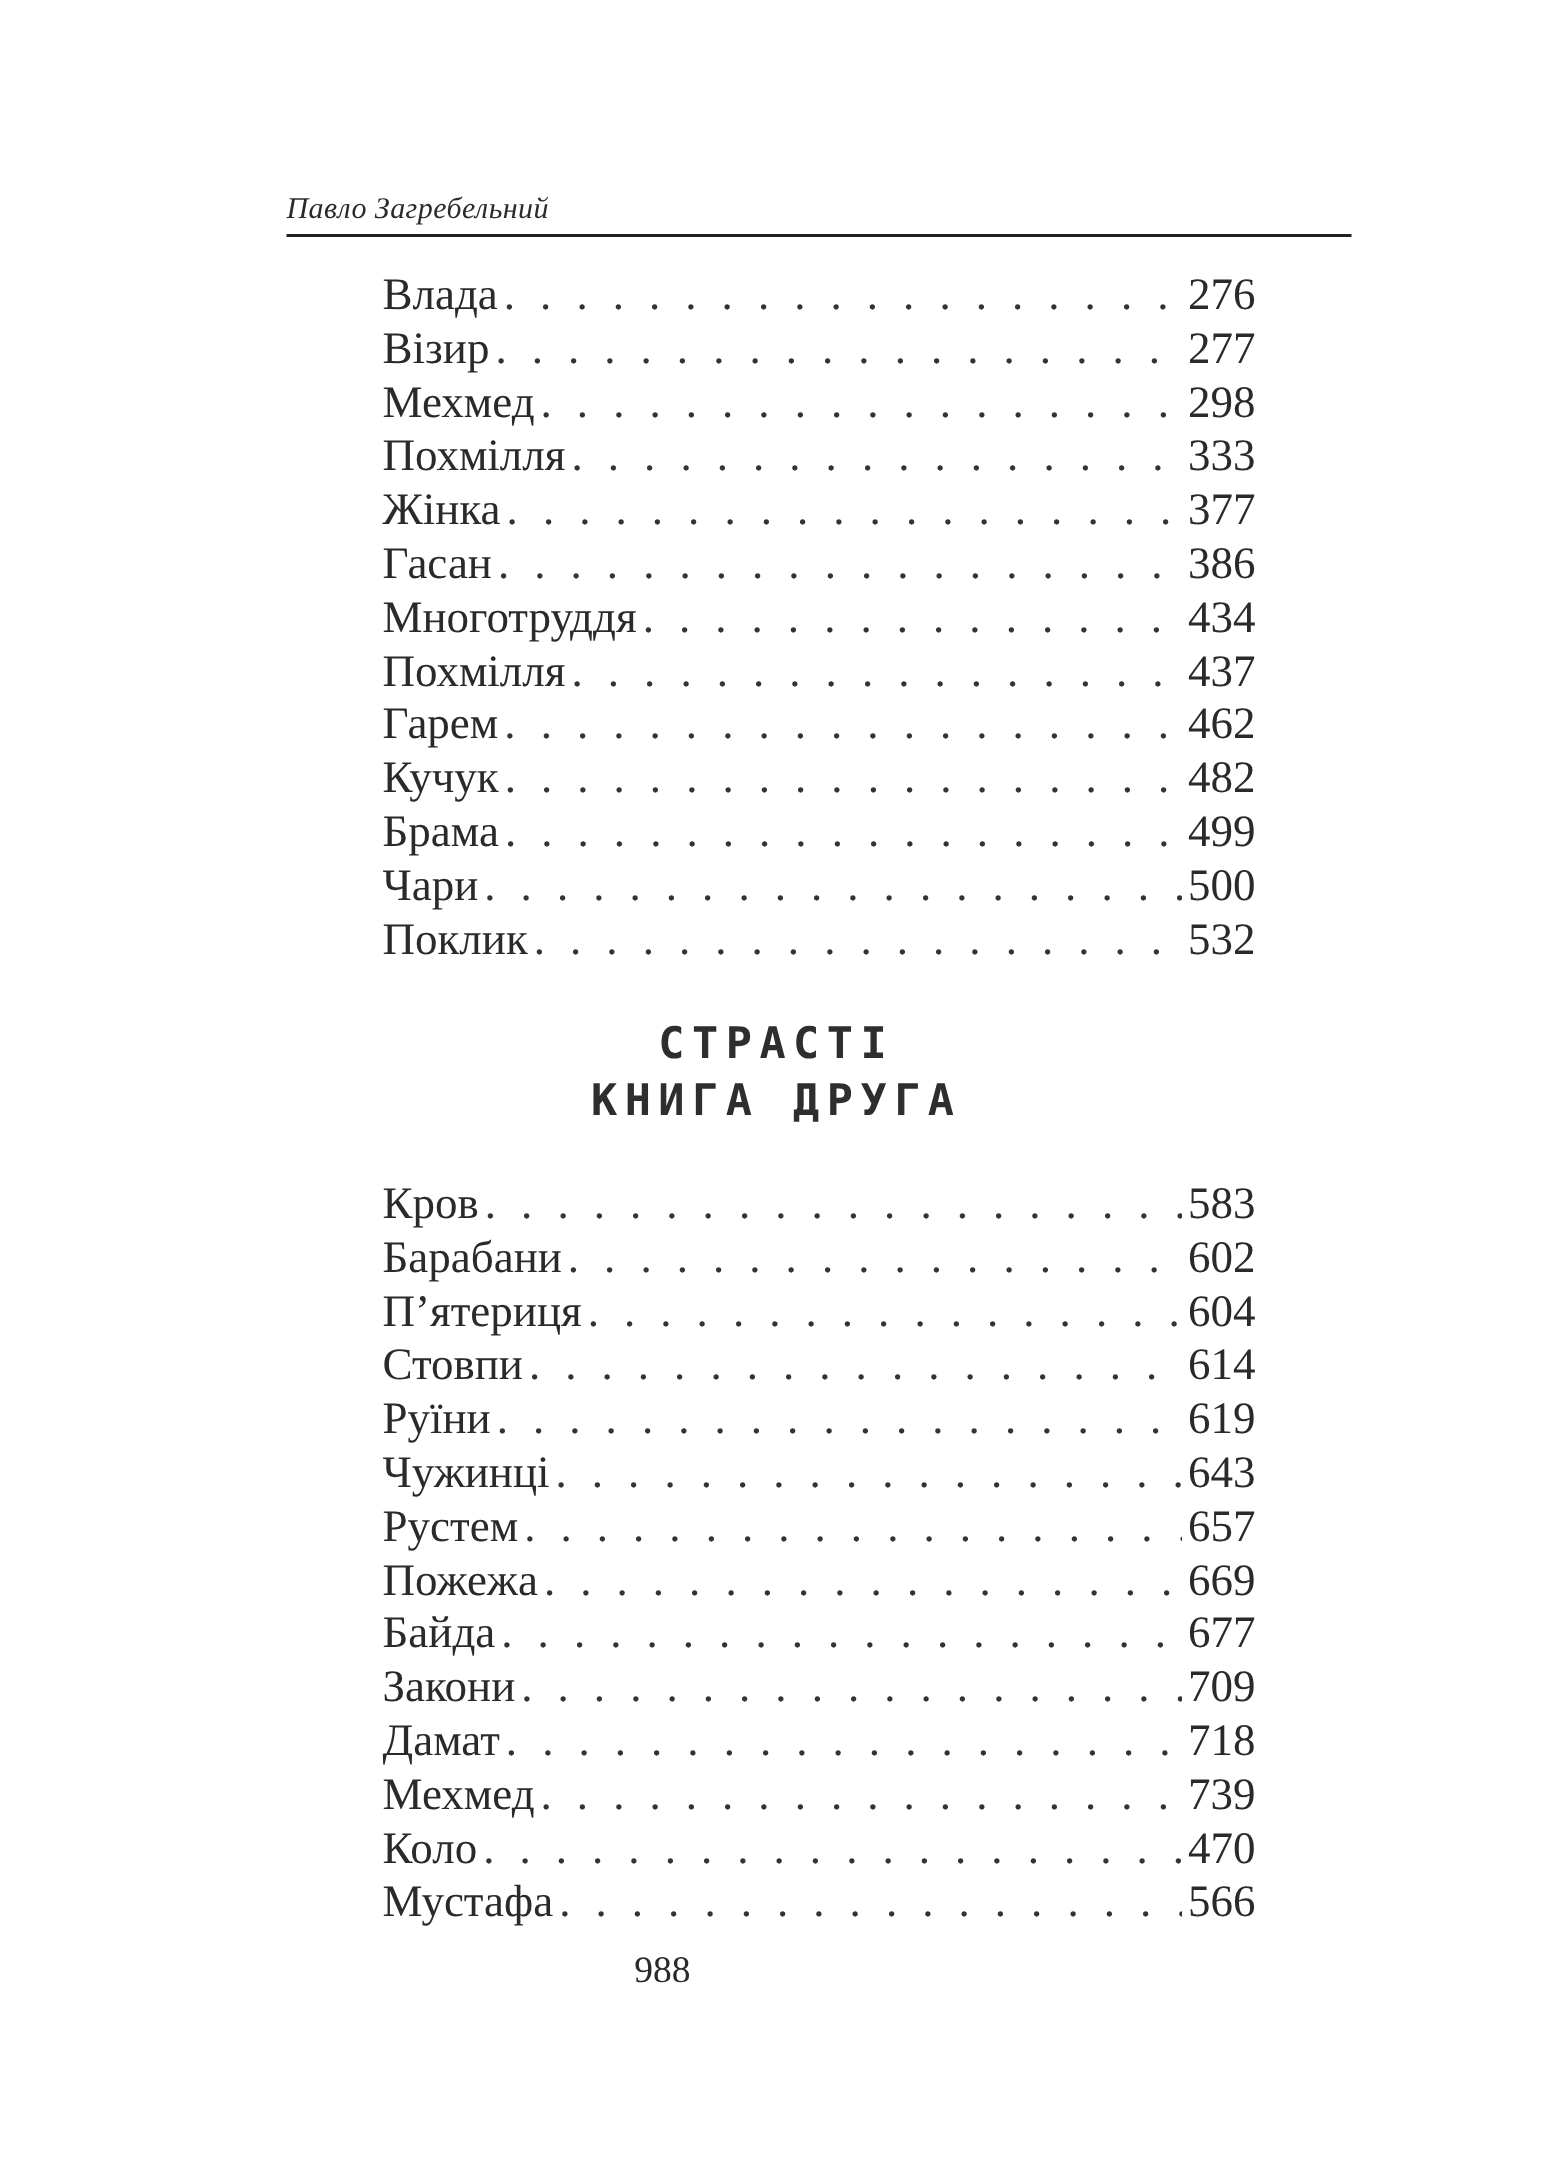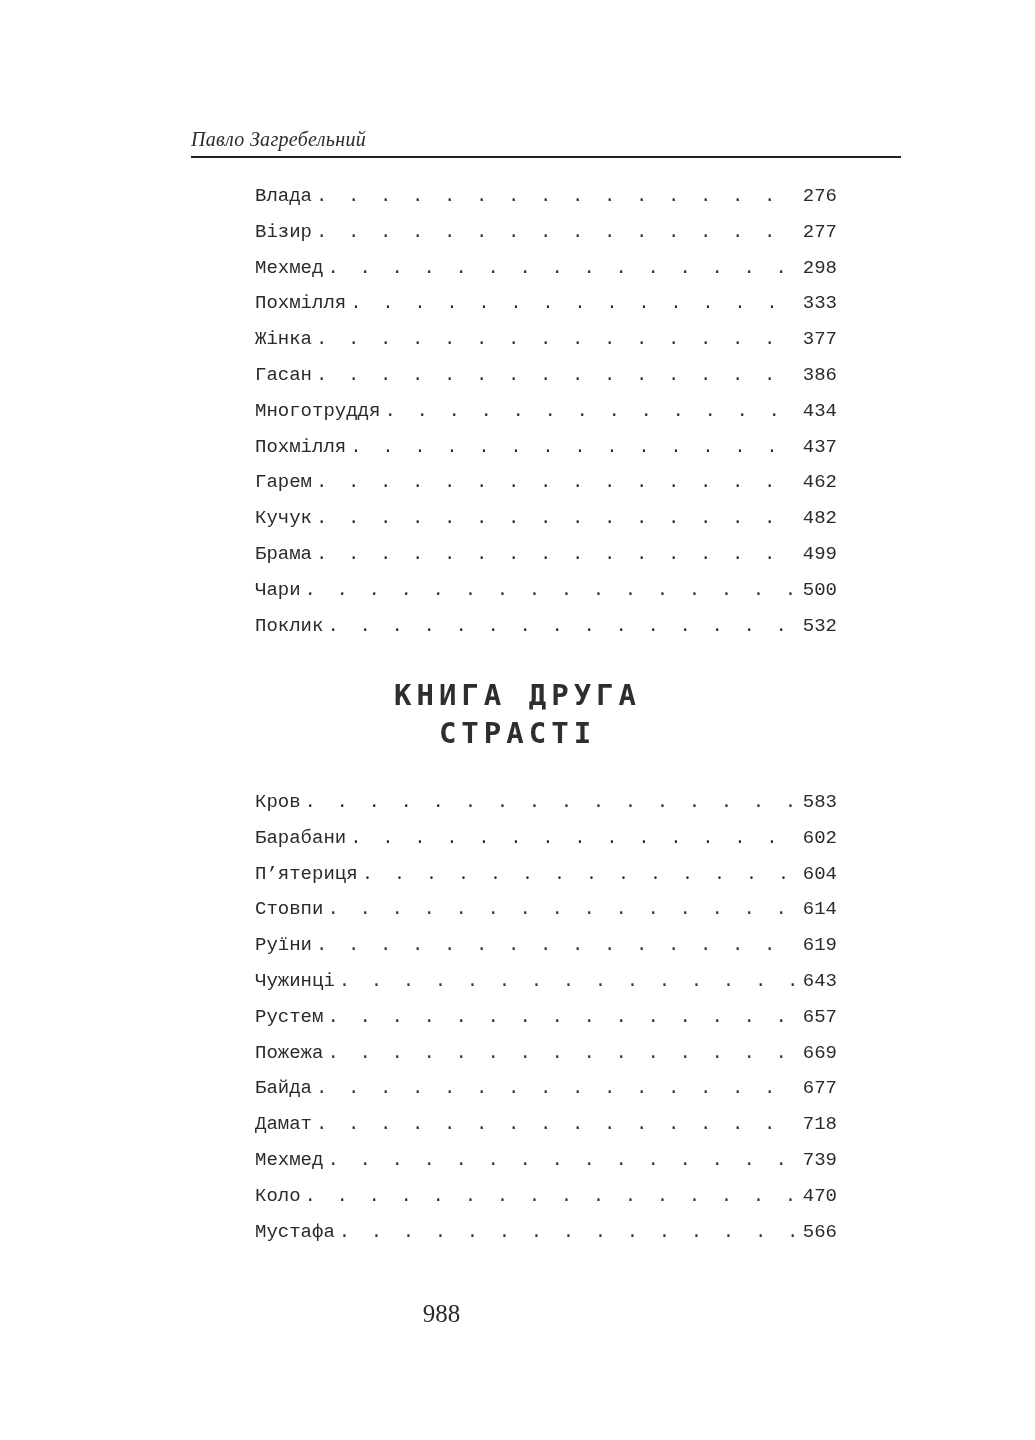--- a/index.html
+++ b/index.html
@@ -1,21 +1,21 @@
 <!DOCTYPE html>
 <html><head>
   <meta charset="utf-8">
   <style>
     html, body { margin: 0; padding: 0; background: #ffffff; }
     body { width: 1035px; height: 1440px; position: relative; overflow: hidden;
            font-family: "Liberation Serif", "DejaVu Serif", serif; color: #2a2a2a; }
     .running-head { position: absolute; left: 191px; top: 128px; font-size: 20px; letter-spacing: 0.3px; color: #2b2b2b; font-style: italic; }
     .head-rule { position: absolute; left: 191px; top: 156px; width: 710px; height: 2px; background: #222; }
     .toc { position: absolute; left: 255px; width: 582px; }
-    .toc-row { display: flex; align-items: flex-end; height: 35.8px; font-size: 19px; line-height: 35.8px; font-family: Liberation Mono, monospace; }
+    .toc-row { display: flex; align-items: flex-end; height: 35.8px; font-size: 30px; line-height: 35.8px; }
     .toc-title { white-space: nowrap; }
     .toc-dots { flex: 1; overflow: hidden; white-space: nowrap; margin: 0 4px; letter-spacing: 4.6px; color: #333; }
     .toc-dots::before { content: ". . . . . . . . . . . . . . . . . . . . . . . . . . . . . . . . . . . . . . . . . . . . . . . . . . . . . . . . . . . . . . . . . . . . . ."; }
     .toc-page { white-space: nowrap; }
     .section-heading { position: absolute; left: 0; width: 1035px; text-align: center;
                        font-family: "DejaVu Sans Mono", "Liberation Mono", monospace; font-weight: bold;
                        font-size: 29px; letter-spacing: 5px; line-height: 38px; color: #2e2e2e; }
     .page-number { position: absolute; left: 0; width: 883px; top: 1300px; text-align: center; font-size: 25px; color: #2a2a2a; }
   </style>
 </head>
@@ -86,22 +86,22 @@
       <span class="toc-page">500</span>
     </div>
     <div class="toc-row">
       <span class="toc-title">Поклик</span>
       <span class="toc-dots"></span>
       <span class="toc-page">532</span>
     </div>
   </div>
 
 <div class="section-heading" style="top:676px;">
+  <div>СТРАСТІ</div>
   <div>КНИГА ДРУГА</div>
-  <div>СТРАСТІ</div>
 </div>
 
 <div class="toc" id="toc2" style="top:785px;">
     <div class="toc-row">
       <span class="toc-title">Кров</span>
       <span class="toc-dots"></span>
       <span class="toc-page">583</span>
     </div>
     <div class="toc-row">
       <span class="toc-title">Барабани</span>
@@ -137,20 +137,25 @@
       <span class="toc-title">Пожежа</span>
       <span class="toc-dots"></span>
       <span class="toc-page">669</span>
     </div>
     <div class="toc-row">
       <span class="toc-title">Байда</span>
       <span class="toc-dots"></span>
       <span class="toc-page">677</span>
     </div>
     <div class="toc-row">
+      <span class="toc-title">Закони</span>
+      <span class="toc-dots"></span>
+      <span class="toc-page">709</span>
+    </div>
+    <div class="toc-row">
       <span class="toc-title">Дамат</span>
       <span class="toc-dots"></span>
       <span class="toc-page">718</span>
     </div>
     <div class="toc-row">
       <span class="toc-title">Мехмед</span>
       <span class="toc-dots"></span>
       <span class="toc-page">739</span>
     </div>
     <div class="toc-row">

